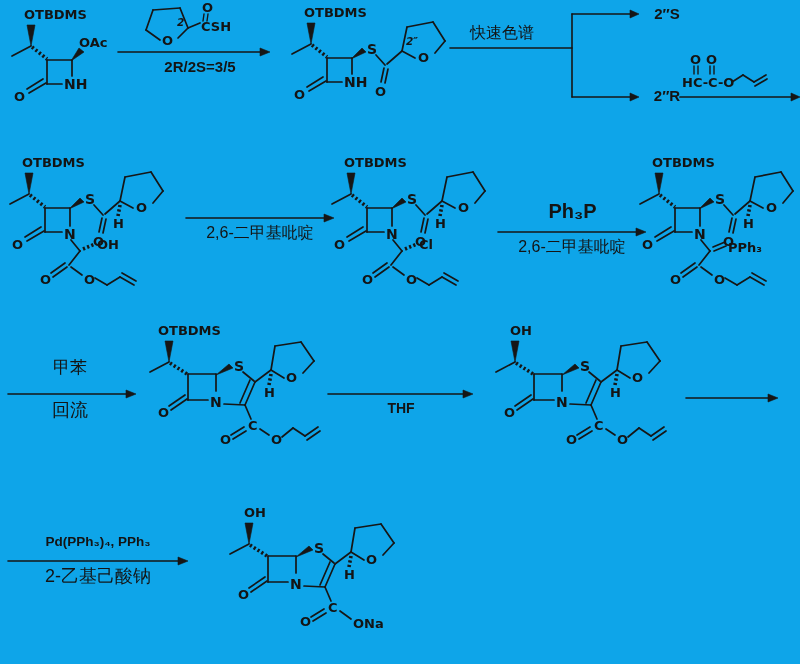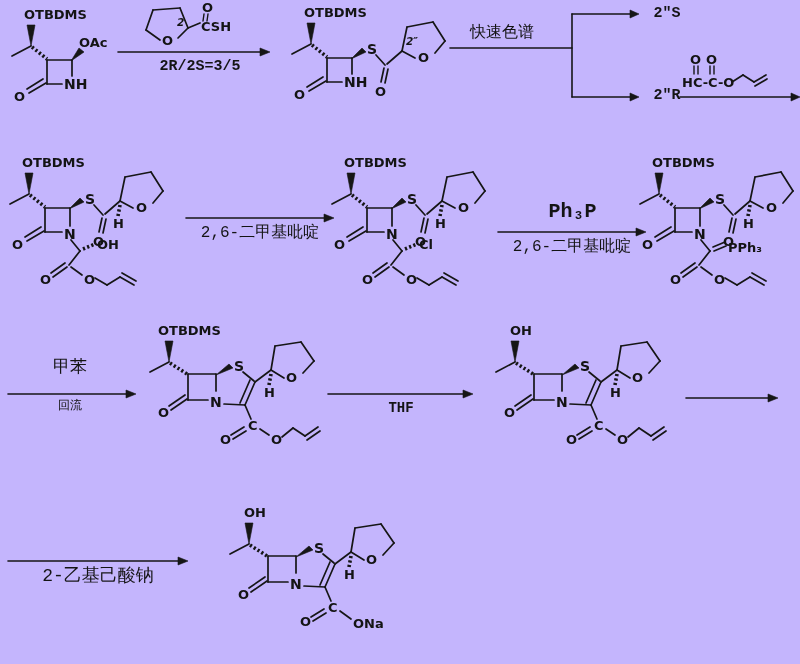--- a/index.html
+++ b/index.html
@@ -1,20 +1,20 @@
 <!DOCTYPE html>
 <html><head>
 <meta charset="utf-8">
 <style>
   html,body{margin:0;padding:0;background:#fff;}
-  .canvas{position:relative;width:800px;height:664px;background:#c4b5fd;overflow:hidden;
+  .canvas{position:relative;width:800px;height:664px;background:#0ea5e9;overflow:hidden;
           font-family:"DejaVu Sans",sans-serif;color:#161616;}
   .abs{position:absolute;}
   .lbl{position:absolute;text-align:center;color:#141414;line-height:1.15;
-       font-family:Liberation Mono, monospace;white-space:nowrap;}
+       font-family:Liberation Sans, sans-serif;white-space:nowrap;}
   .cjk{font-size:16px;}
   .chem{font-weight:bold;}
   svg{overflow:visible;}
   svg line, svg polyline, svg path{stroke:#161616;stroke-width:1.7;fill:none;stroke-linecap:round;}
   svg polygon{fill:#161616;stroke:#161616;stroke-width:0.6;}
   svg .hash{stroke-dasharray:2.2 2.3;stroke-width:3.6;stroke-linecap:butt;}
   svg .thin{stroke-width:1.4;}
   svg text{font-family:"DejaVu Sans",sans-serif;font-weight:bold;fill:#141414;font-size:13px;}
   svg text.lg{font-size:14px;}
   svg text.sm{font-size:10.5px;font-style:italic;}
@@ -261,21 +261,21 @@
     <line x1="107" y1="133" x2="120" y2="125"></line>
     <line x1="120" y1="125" x2="134" y2="133"></line>
     <line x1="122" y1="121" x2="136" y2="129"></line>
   </svg>
 
   <div class="lbl cjk" style="left:15px;top:358px;width:110px;font-size:17px">甲苯</div>
   <svg class="abs arrow" style="left:8px;top:388px" width="128" height="12" viewBox="0 0 128 12">
     <line x1="0" y1="6" x2="118" y2="6"></line>
       <polygon points="118,2 118,10 128,6"></polygon>
   </svg>
-  <div class="lbl cjk" style="left:15px;top:400px;width:110px;font-size:12px">回流</div>
+  <div class="lbl cjk" style="left:15px;top:400px;width:110px;font-size:18px">回流</div>
 
   <svg class="abs" style="left:132px;top:320px" width="205" height="142" viewBox="0 0 205 142">
     <text x="26" y="15">OTBDMS</text>
     <polygon points="37,42 33,21 41,21"></polygon>
     <line x1="37" y1="42" x2="18" y2="52"></line>
     <line class="hash" x1="38" y1="43" x2="55" y2="54"></line>
     <line x1="56" y1="54" x2="84" y2="54"></line>
     <line x1="56" y1="54" x2="56" y2="80"></line>
     <line x1="56" y1="80" x2="76" y2="80"></line>
     <line x1="84" y1="54" x2="84" y2="71"></line>
@@ -356,20 +356,21 @@
     <line x1="161" y1="108" x2="173" y2="116"></line>
     <line x1="173" y1="116" x2="186" y2="107"></line>
     <line x1="175" y1="120" x2="188" y2="111"></line>
   </svg>
 
   <svg class="abs arrow" style="left:686px;top:392px" width="92" height="12" viewBox="0 0 92 12">
     <line x1="0" y1="6" x2="82" y2="6"></line>
       <polygon points="82,2 82,10 92,6"></polygon>
   </svg>
 
+  <div class="lbl chem" style="left:10px;top:534px;width:176px;font-size:13.5px">Pd(PPh₃)₄, PPh₃</div>
   <svg class="abs arrow" style="left:8px;top:555px" width="180" height="12" viewBox="0 0 180 12">
     <line x1="0" y1="6" x2="170" y2="6"></line>
       <polygon points="170,2 170,10 180,6"></polygon>
   </svg>
   <div class="lbl cjk" style="left:2px;top:566px;width:192px;font-size:18px">2-乙基己酸钠</div>
 
   <svg class="abs" style="left:212px;top:502px" width="200" height="148" viewBox="0 0 200 148">
     <text x="32" y="15">OH</text>
     <polygon points="37,42 33,21 41,21"></polygon>
     <line x1="37" y1="42" x2="18" y2="52"></line>

